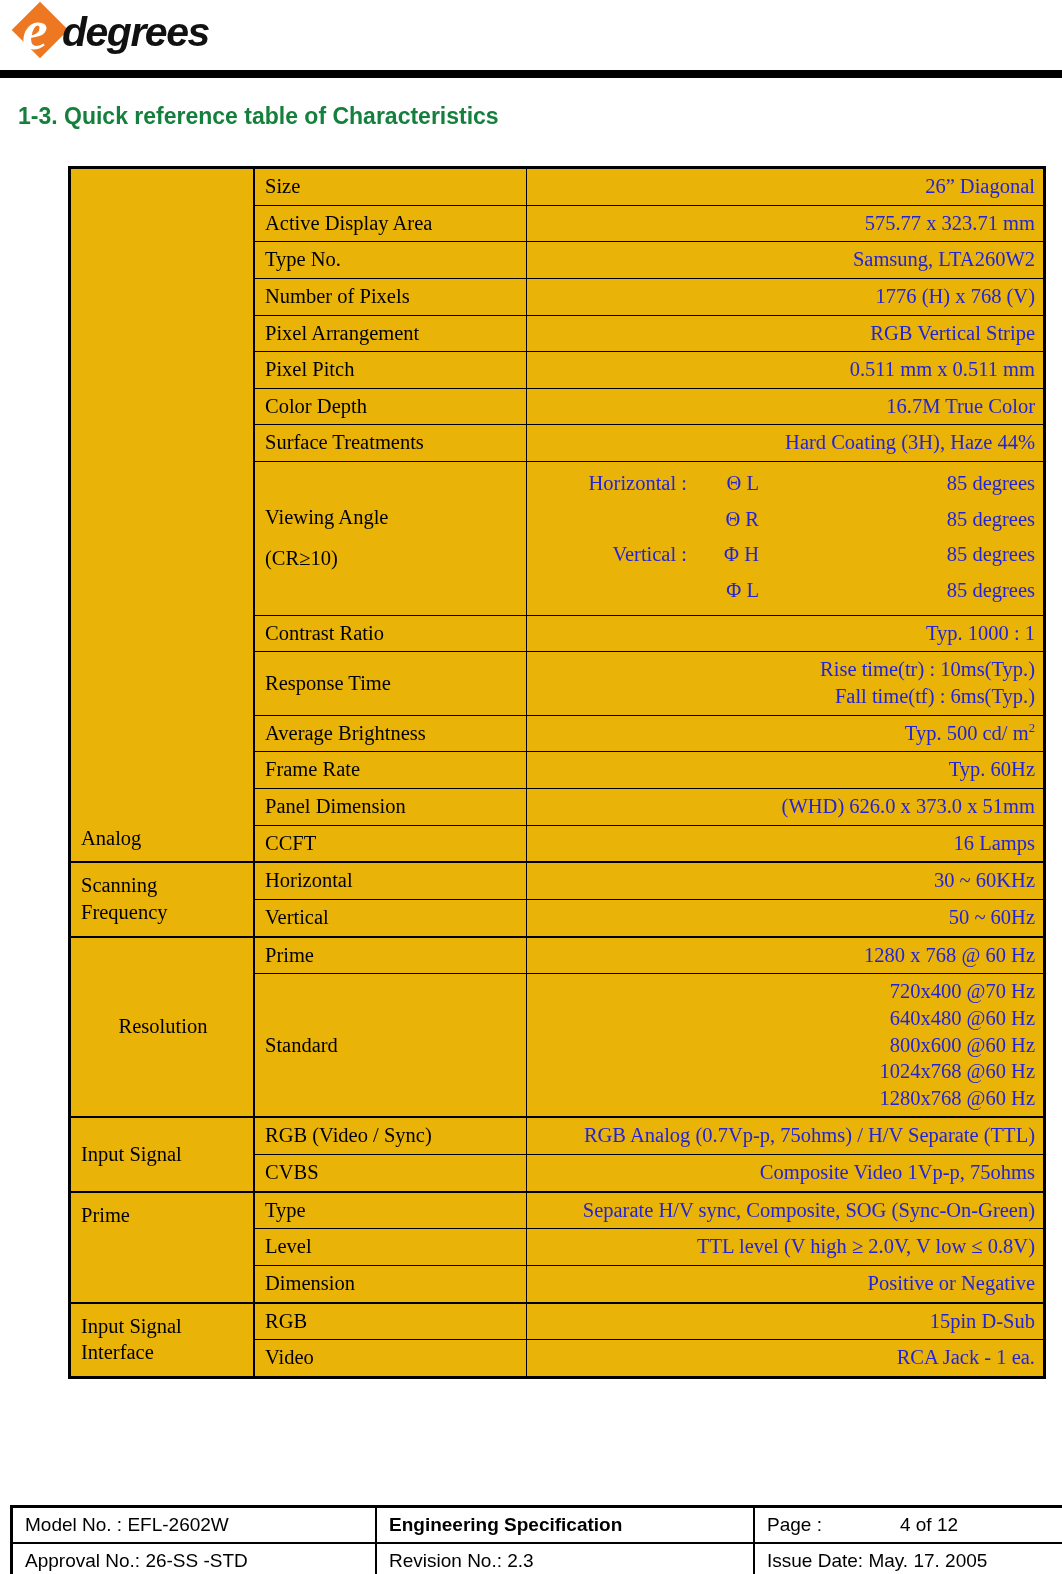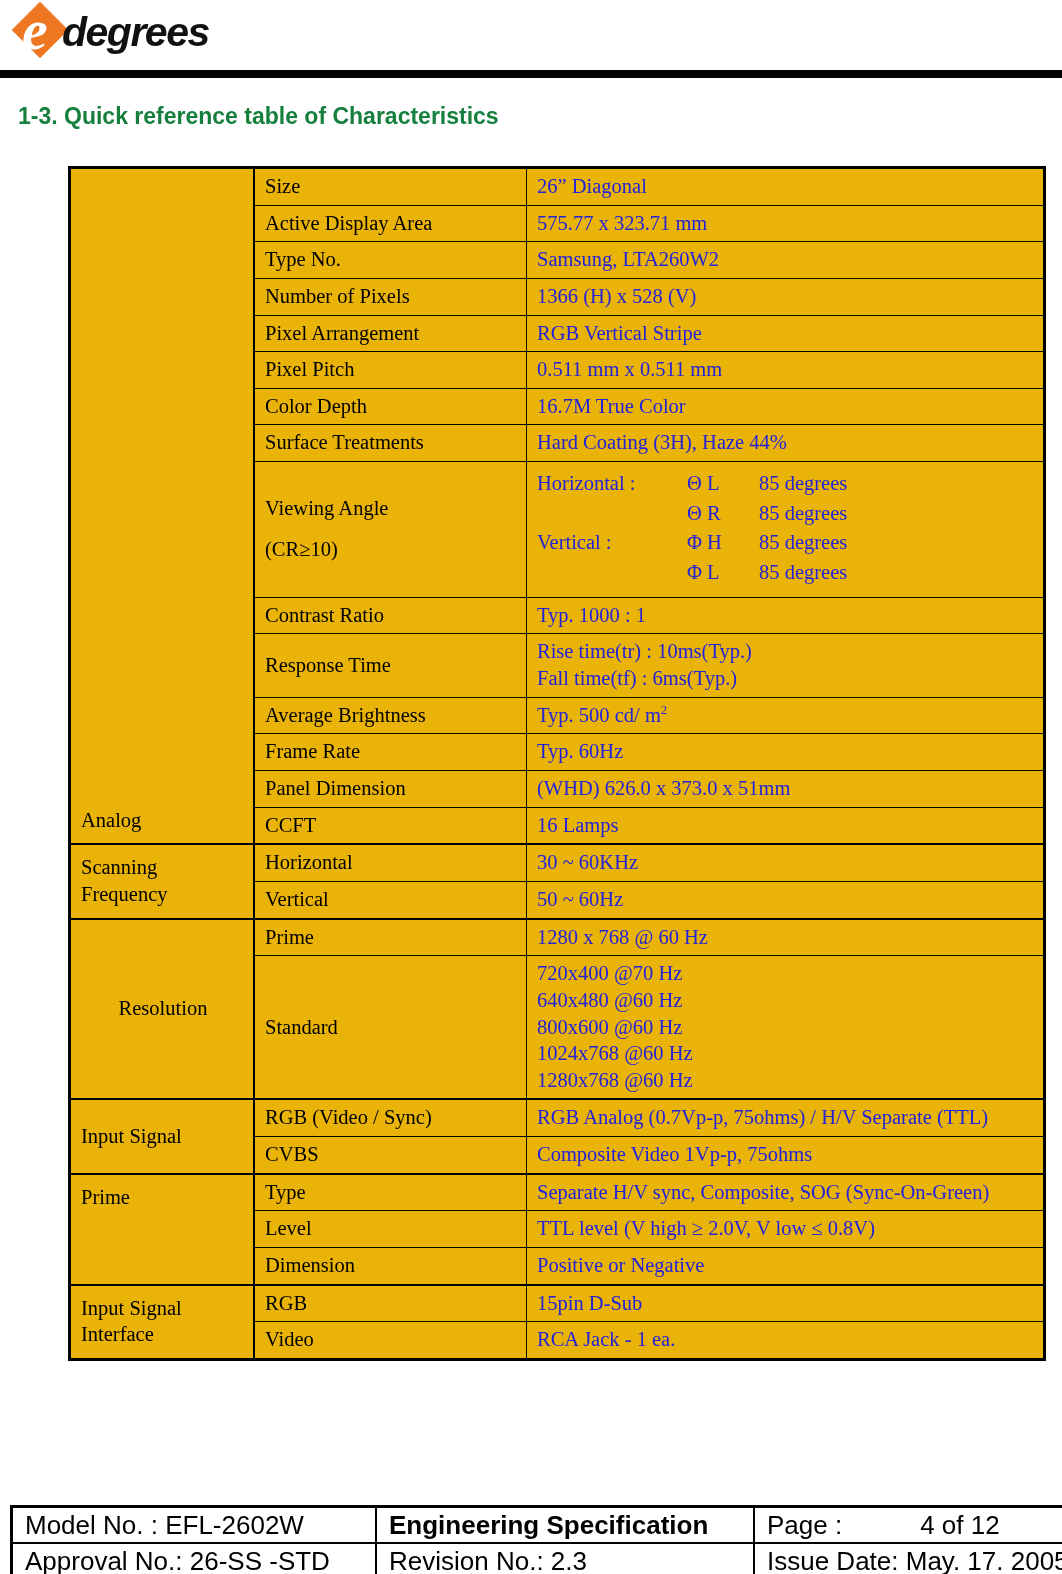--- a/index.html
+++ b/index.html
@@ -91,54 +91,54 @@
     line-height: 1.30;
     vertical-align: middle;
     background: #eab308;
   }
   .col-group {
     width: 164px;
     border-right: 2px solid #000000 !important;
     font-size: 20.5px;
   }
   .col-label { width: 253px; }
-  .col-value { color: #2323D8; }
+  .col-value { color: #2323D8; text-align: right; }
   .grp-top    { vertical-align: top !important; padding-top: 9px !important; }
   .grp-mid    { vertical-align: middle !important; }
   .grp-btm    { vertical-align: bottom !important; padding-bottom: 10px !important; }
   .sect-top > td { border-top: 2px solid #000000 !important; }
   .multiline { white-space: pre-line; }
   sup { font-size: 0.62em; vertical-align: super; line-height: 0; }
 
   
   .va-grid {
     display: grid;
     grid-template-columns: 150px 72px auto;
-    row-gap: 2px;
+    row-gap: 8px;
     color: #2323D8;
     font-size: 20.5px;
     line-height: 1.35;
     padding: 4px 0 5px 0;
   }
   .va-grid span { white-space: nowrap; }
 
   
   #footer-table {
     position: absolute;
     left: 10px; top: 1505px;
     width: 1044px;
     border-collapse: collapse;
     table-layout: fixed;
     border: 3px solid #000000;
     font-family: "Liberation Sans", "DejaVu Sans", sans-serif;
   }
   #footer-table td {
     border: 2px solid #000000;
     height: 32px;
-    font-size: 26px;
+    font-size: 19px;
     padding: 1px 12px;
     white-space: nowrap;
     color: #000000;
   }
   .f-col1 { width: 338px; text-align: left; }
   .f-col2 { width: 352px; text-align: left; }
   .f-col3 { width: 354px; text-align: left; }
   .f-bold { font-weight: bold; }
   .page-num { padding-left: 78px; }
 </style>
@@ -166,21 +166,21 @@
       <tr>
         <td class="col-label">Active Display Area</td>
         <td class="col-value multiline"> 575.77 x 323.71 mm</td>
       </tr>
       <tr>
         <td class="col-label">Type No.</td>
         <td class="col-value multiline">Samsung, LTA260W2</td>
       </tr>
       <tr>
         <td class="col-label">Number of Pixels</td>
-        <td class="col-value multiline">1366 (H) x 528 (V)</td>
+        <td class="col-value multiline">1776 (H) x 768 (V)</td>
       </tr>
       <tr>
         <td class="col-label">Pixel Arrangement</td>
         <td class="col-value multiline">RGB Vertical Stripe</td>
       </tr>
       <tr>
         <td class="col-label">Pixel Pitch</td>
         <td class="col-value multiline">0.511 mm x 0.511 mm</td>
       </tr>
       <tr>

